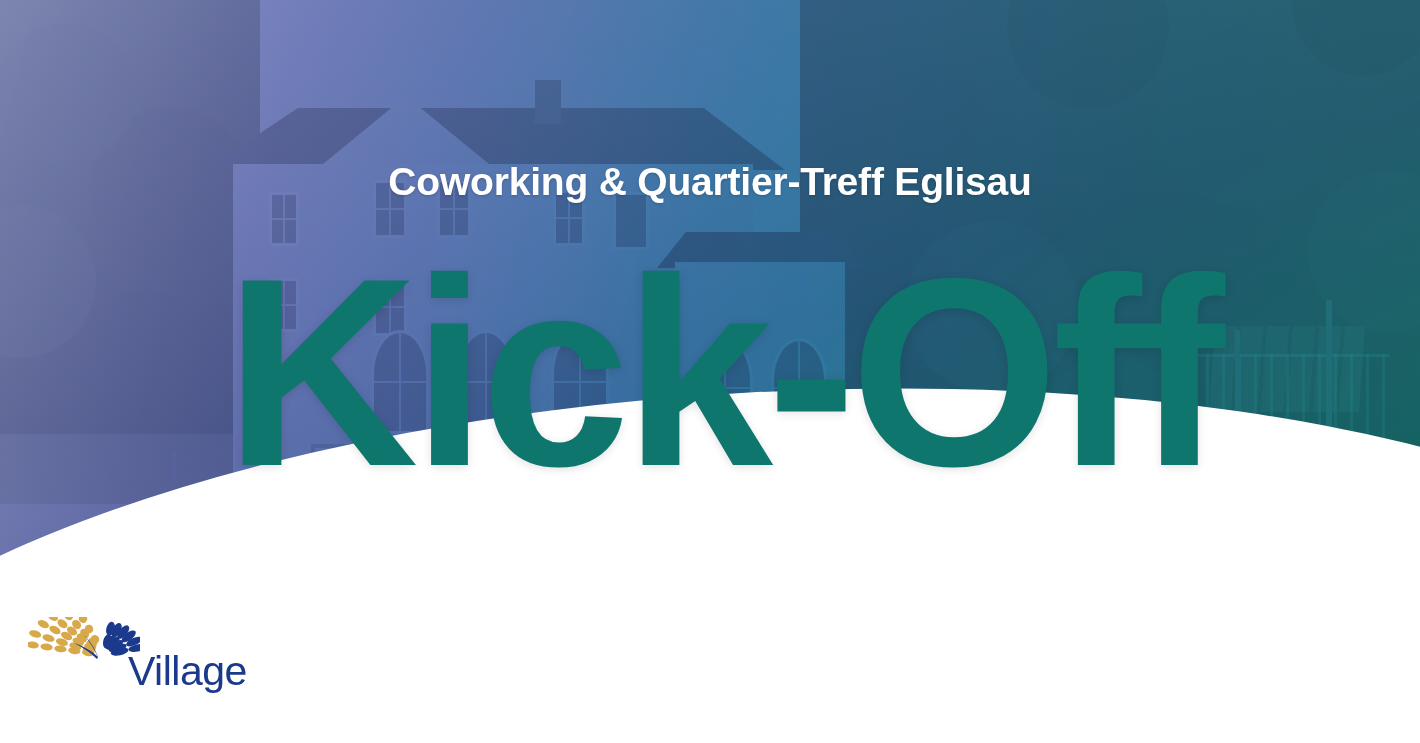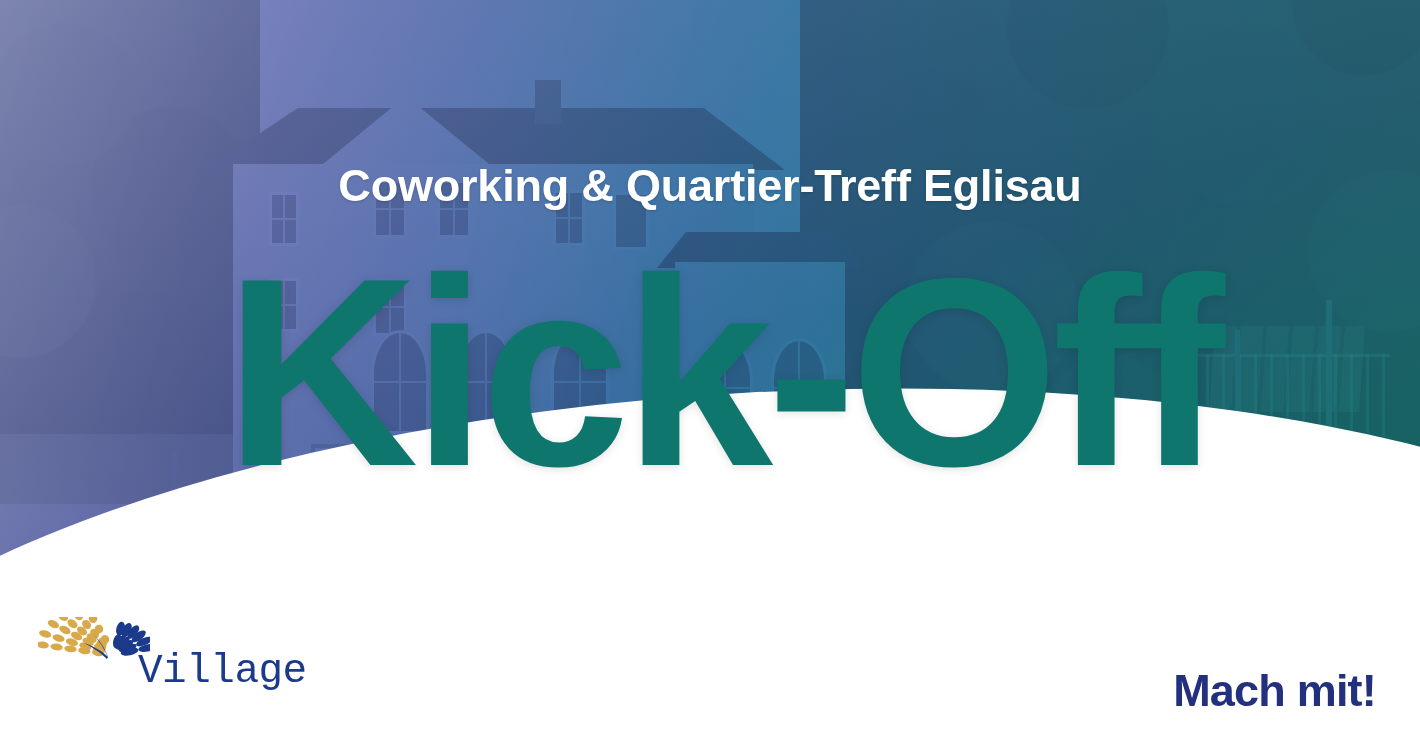--- a/index.html
+++ b/index.html
@@ -254,21 +254,21 @@
     left: 0; top: 0; width: 1420px; height: 600px;
     pointer-events: none;
   }
 
   .subtitle {
     position: absolute;
     left: 0; top: 160px;
     width: 1420px;
     text-align: center;
     color: #ffffff;
-    font-size: 45px;
+    font-size: 39px;
     font-weight: bold;
     letter-spacing: -0.2px;
     text-shadow: 0 1px 3px rgba(0,0,0,.18);
   }
 
   .title {
     position: absolute;
     left: 12px; top: 238px;
     width: 1420px;
     text-align: center;
@@ -283,25 +283,24 @@
   
   .bottom {
     position: absolute;
     left: 0; bottom: 0;
     width: 1420px;
     height: 180px;
   }
 
   .logo {
     position: absolute;
-    left: 38px;
+    left: 28px;
     bottom: 18px;
     width: 250px;
     height: 110px;
-    font-family: Liberation Mono, monospace;
   }
   .logo-mark {
     position: absolute;
     left: 0; top: 2px;
     width: 112px; height: 100px;
   }
   .logo-word {
     position: absolute;
     left: 100px;
     top: 38px;
@@ -492,16 +491,15 @@
           </g>
           <path d="M70 40 C 66 36, 58 30, 46 26 C 58 32, 65 38, 69 42 Z"></path>
           <path d="M70 40 C 68 34, 64 26, 56 18 C 64 28, 68 35, 70 41 Z"></path>
         </g>
       </svg>
       <div class="logo-word">
         <span>Village</span>
       </div>
     </div>
 
-    <div class="cta">Mach mit!</div>
   </div>
 
 </div>
 
 </body></html>

